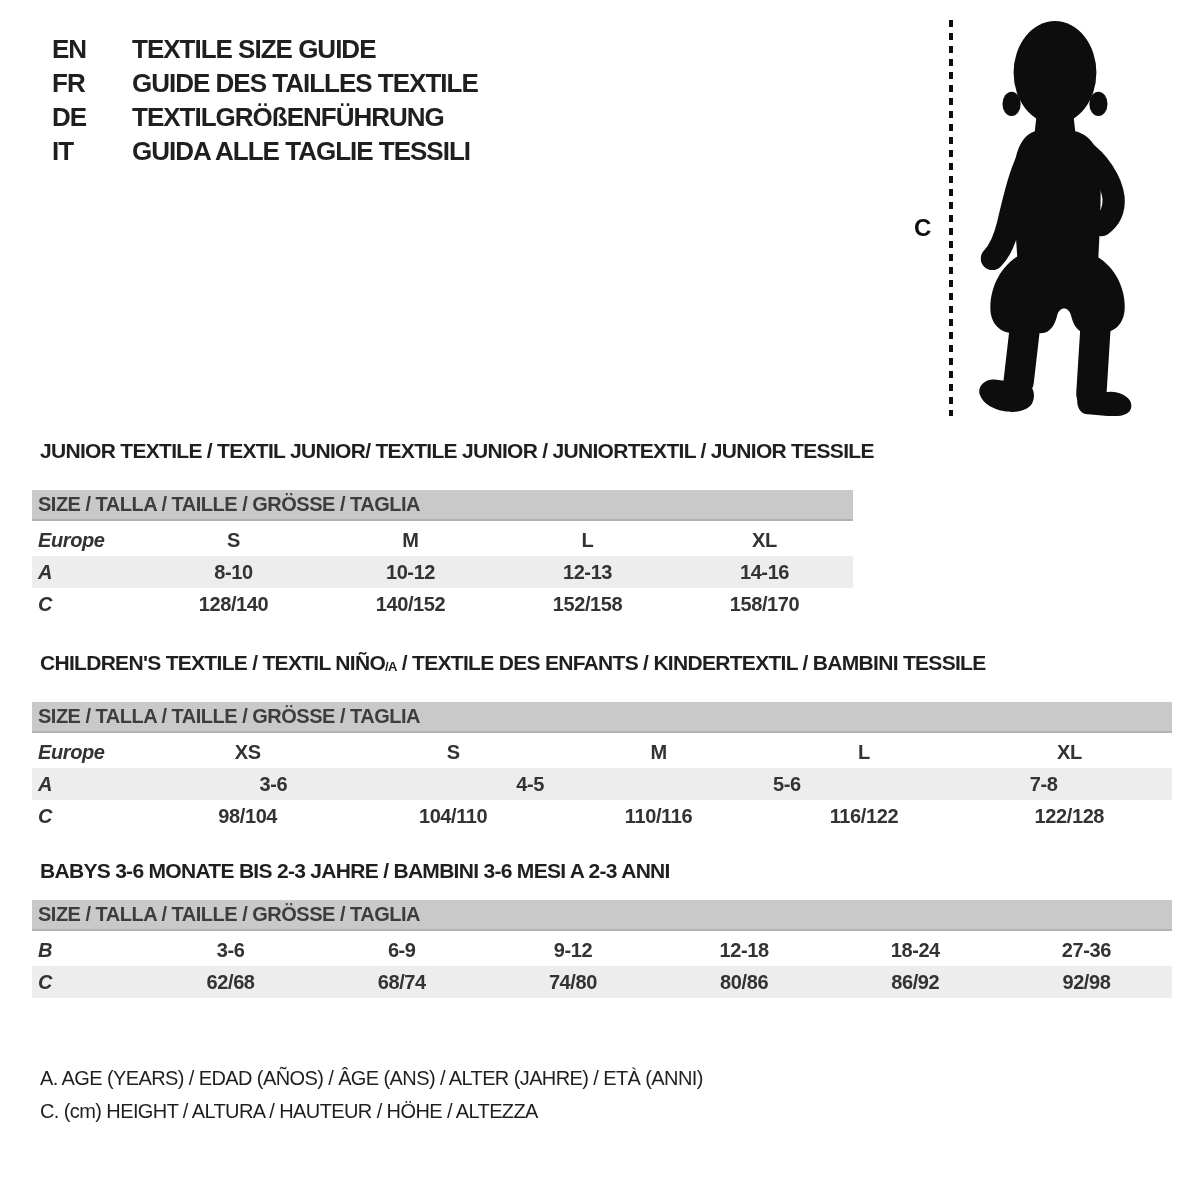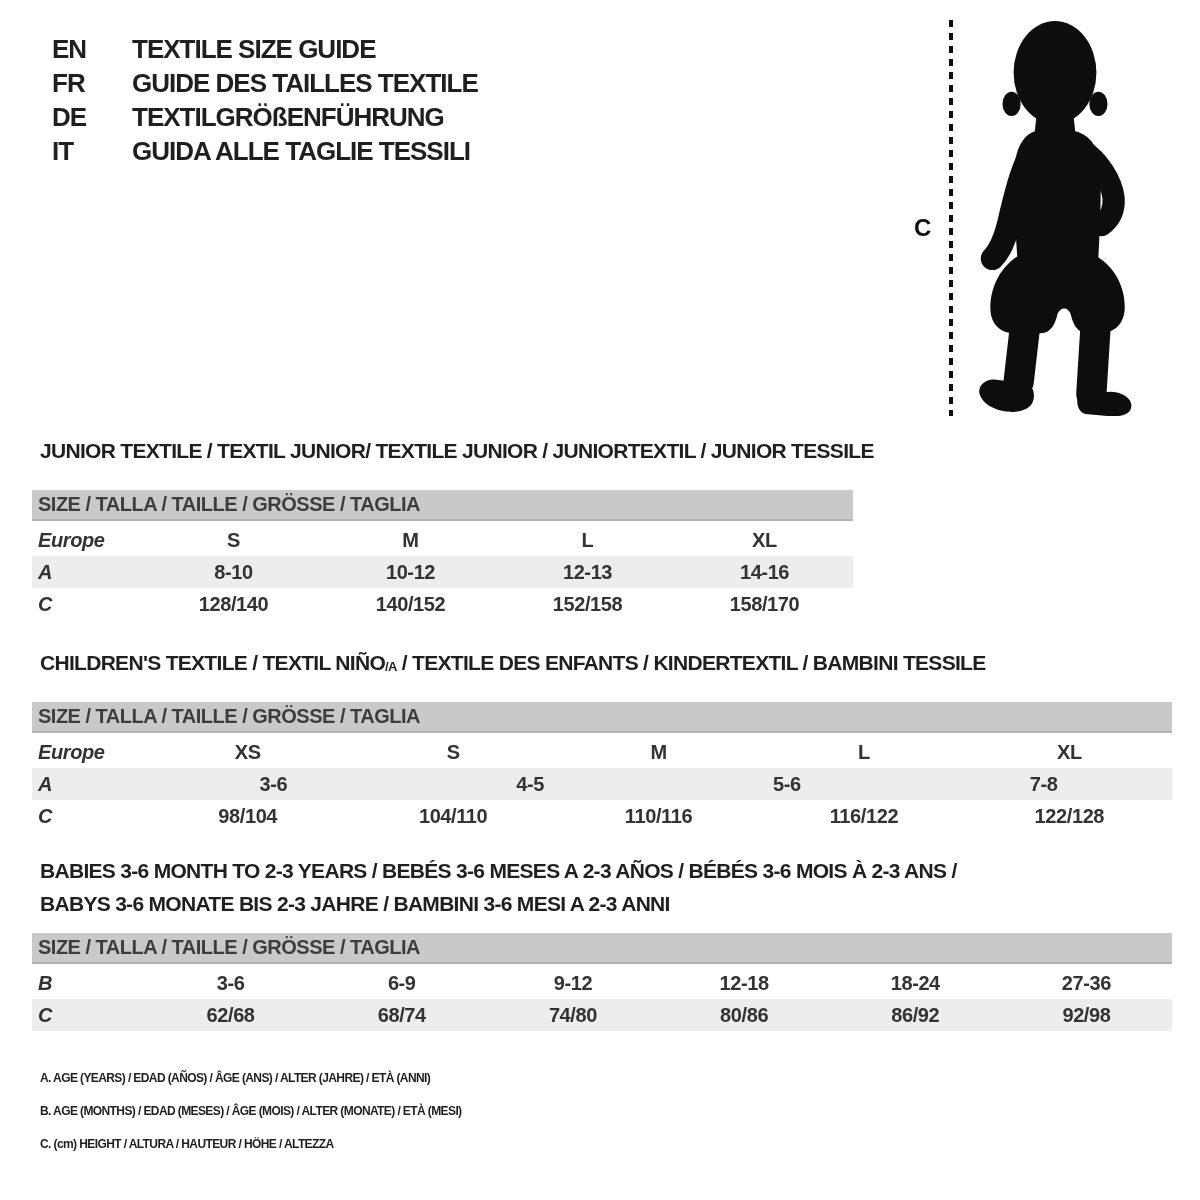--- a/index.html
+++ b/index.html
@@ -79,21 +79,21 @@
   }
   .t-cell{
     flex:1;text-align:center;
     font-weight:700;font-size:20px;letter-spacing:-0.4px;color:var(--table-text);
     white-space:nowrap;
   }
 
   
   .legend-block{position:absolute;left:40px;top:1062px;}
   .legend-line{
-    font-weight:700;font-size:12px;line-height:33px;letter-spacing:-0.6px;
+    font-weight:400;font-size:20px;line-height:33px;letter-spacing:-0.6px;
     color:var(--text-primary);white-space:nowrap;
   }
 </style>
 </head>
 <body>
 
 <div class="lang-block">
     <div class="lang-row">
       <span class="lang-code">EN</span>
       <span class="lang-label">TEXTILE SIZE GUIDE</span>
@@ -198,21 +198,20 @@
           <div class="t-cell">110/116</div>
           <div class="t-cell">116/122</div>
           <div class="t-cell">122/128</div>
         </div>
       </div>
   </div>
 </section>
 
 <section class="section" id="sec-babies">
   <div class="sec-title">
-      <div class="title-line"><span>BABIES 3-6 MONTH TO 2-3 YEARS / BEBÉS 3-6 MESES A 2-3 AÑOS / BÉBÉS 3-6 MOIS À 2-3 ANS /</span></div>
       <div class="title-line"><span>BABYS 3-6 MONATE BIS 2-3 JAHRE / BAMBINI 3-6 MESI A 2-3 ANNI</span></div>
     </div>
   <div class="size-table">
     <div class="size-bar">SIZE / TALLA / TAILLE / GRÖSSE / TAGLIA</div>
     <div class="size-rows">
         <div class="t-row">
           <div class="t-label">B</div>
           <div class="t-cell">3-6</div>
           <div class="t-cell">6-9</div>
           <div class="t-cell">9-12</div>
@@ -228,15 +227,14 @@
           <div class="t-cell">80/86</div>
           <div class="t-cell">86/92</div>
           <div class="t-cell">92/98</div>
         </div>
       </div>
   </div>
 </section>
 
 <div class="legend-block">
     <div class="legend-line">A. AGE (YEARS) / EDAD (AÑOS) / ÂGE (ANS) / ALTER (JAHRE) / ETÀ (ANNI)</div>
-    <div class="legend-line">B. AGE (MONTHS) / EDAD (MESES) / ÂGE (MOIS) / ALTER (MONATE) / ETÀ (MESI)</div>
     <div class="legend-line">C. (cm) HEIGHT / ALTURA / HAUTEUR / HÖHE / ALTEZZA</div>
   </div>
 
 </body></html>

